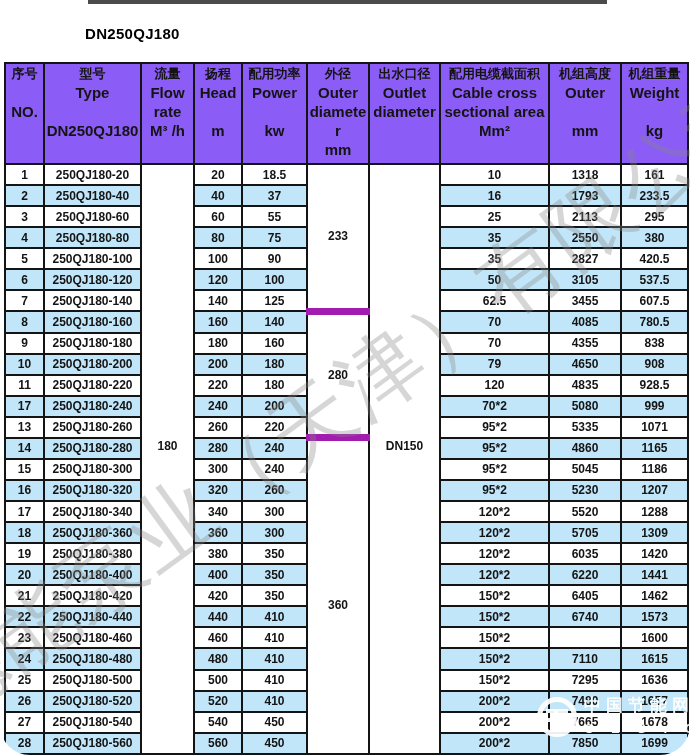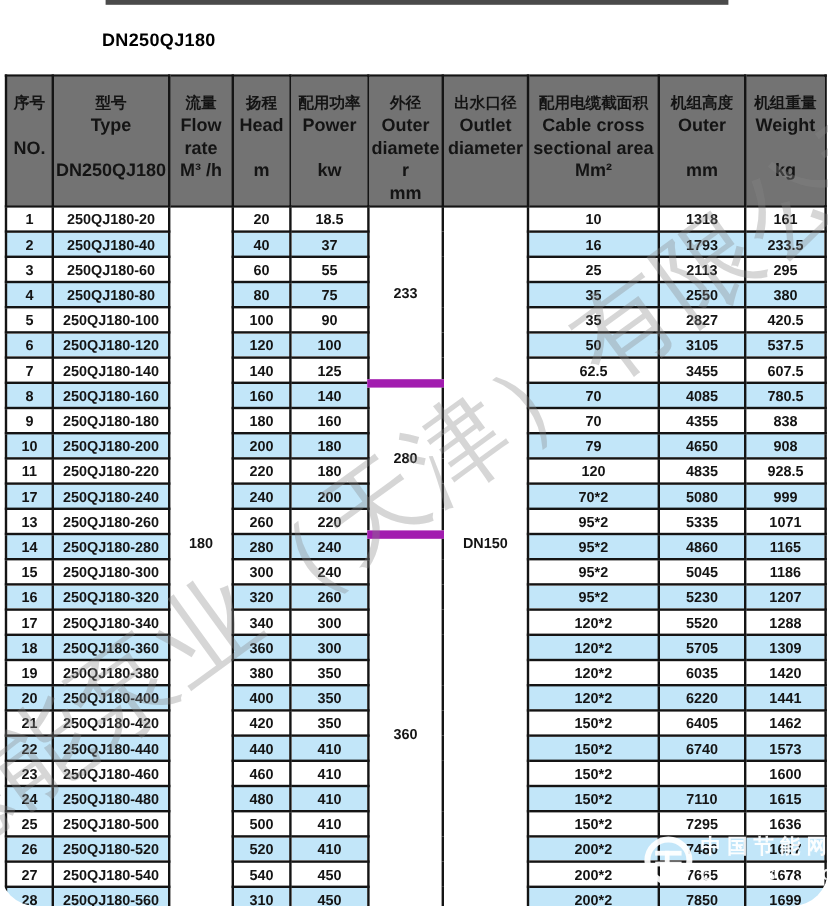--- a/index.html
+++ b/index.html
@@ -3,21 +3,21 @@
 <meta charset="utf-8">
 <style>
   html,body{margin:0;padding:0;overflow:hidden;background:#fff;}
   body{font-family:"Liberation Sans","DejaVu Sans",sans-serif;}
   .stage{position:relative;width:690px;height:755px;background:#fff;overflow:hidden;border-radius:30px;}
   .topbar{position:absolute;left:88px;top:0;width:519px;height:4px;background:#4b4b4b;}
   .title{position:absolute;left:85px;top:25px;font-size:15px;font-weight:700;color:#000;letter-spacing:.3px;}
   table.spec{position:absolute;left:4px;top:62px;width:683px;height:693px;border-collapse:collapse;table-layout:fixed;border:2px solid #141414;}
   .spec th,.spec td{border:2px solid #141414;padding:0;text-align:center;color:#141414;overflow:hidden;}
   .spec thead tr{height:101px;}
-  .spec th{background:#737373;vertical-align:top;padding-top:12px;font-weight:700;}
+  .spec th{background:#8b5cf6;vertical-align:top;padding-top:0;font-weight:700;}
   .hl{height:19px;line-height:19px;font-size:15px;white-space:nowrap;}
   .hl.cjk{font-size:13px;}
   .spec tbody tr{height:21px;}
   .spec td{font-size:12px;font-weight:700;vertical-align:middle;white-space:nowrap;}
   .spec tbody tr:nth-child(even) td{background:#c2e6f9;}
   .spec td.merged{background:#fff !important;}
   .spec td.shift span{position:relative;top:-13px;}
   .spec td.outer{border-top:1px solid #a6a6a6;border-bottom:7px solid #a21caf;}
   .spec td.o0{border-top:2px solid #141414;}
   .spec td.o2{border-bottom:2px solid #141414;}
@@ -362,21 +362,21 @@
           <td>250QJ180-540</td>
           <td>540</td>
           <td>450</td>
           <td>200*2</td>
           <td>7665</td>
           <td>1678</td>
         </tr>
         <tr>
           <td>28</td>
           <td>250QJ180-560</td>
-          <td>310</td>
+          <td>560</td>
           <td>450</td>
           <td>200*2</td>
           <td>7850</td>
           <td>1699</td>
         </tr>
       </tbody>
   </table>
 
   <div class="wm-diag">德能泵业（天津）有限公司</div>
 

